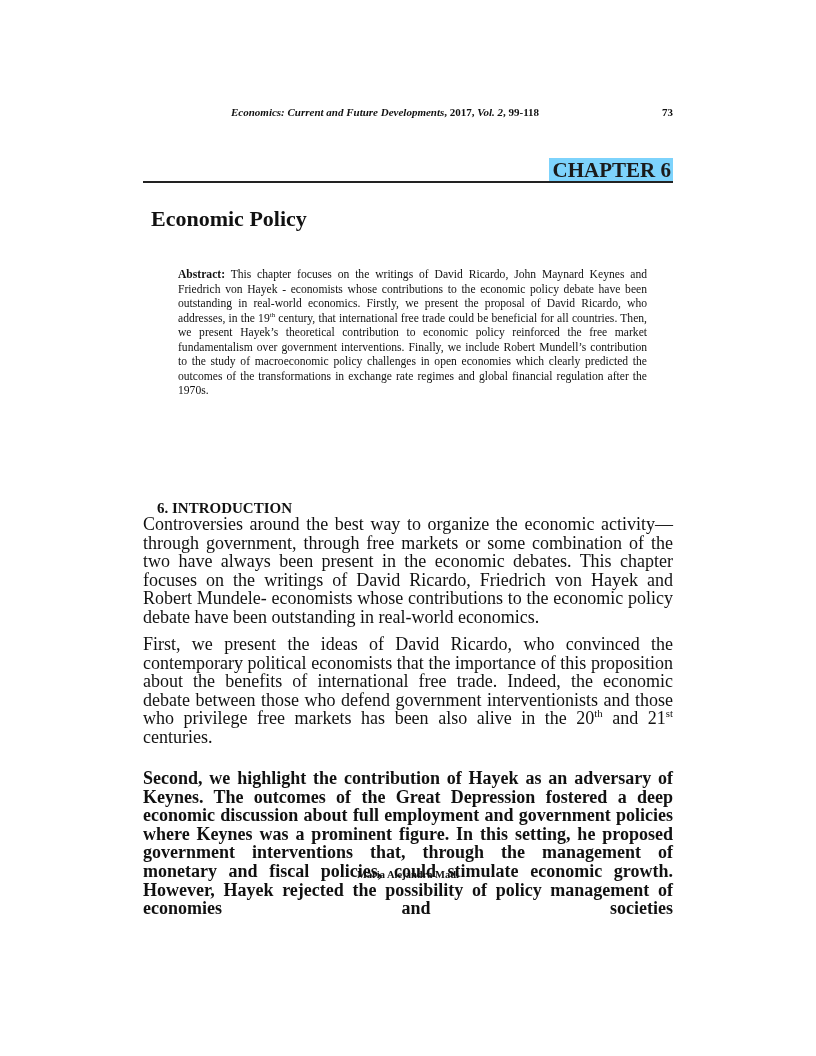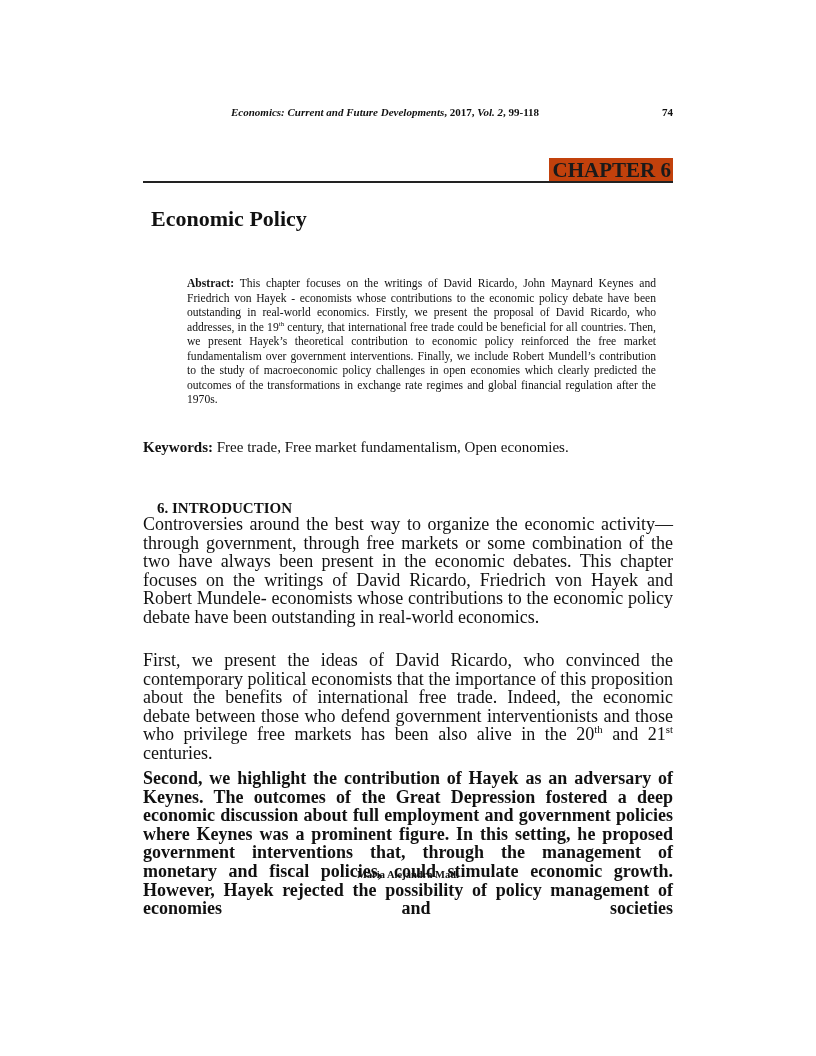--- a/index.html
+++ b/index.html
@@ -6,68 +6,67 @@
     body { width: 816px; height: 1056px; position: relative; overflow: hidden;
            font-family: "Liberation Serif", "DejaVu Serif", serif; color: #111; }
     .page { position: absolute; left: 0; top: 0; width: 816px; height: 1056px; }
 
     .running-head { position: absolute; left: 143px; top: 106px; width: 530px;
                     font-size: 11px; font-weight: bold; height: 14px; }
     .running-head .journal { position: absolute; left: 88px; top: 0; white-space: nowrap; }
     .running-head .page-num { position: absolute; right: 0; top: 0; }
     .running-head i { font-style: italic; }
 
-    .chapter-label { position: absolute; right: 143px; top: 158px; background: #c2410c;
+    .chapter-label { position: absolute; right: 143px; top: 158px; background: #7dd3fc;
                      font-size: 21px; font-weight: bold; padding: 1px 2px 0 4px; line-height: 22px;
                      color: #1a1a1a; }
     .chapter-rule { position: absolute; left: 143px; top: 181px; width: 530px; height: 1.5px;
                     background: #222; }
 
     .title { position: absolute; left: 143px; top: 198px; font-size: 22px; font-weight: bold;
              margin: 8px; line-height: 26px; }
 
     .abstract { position: absolute; left: 174px; top: 264px; width: 469px; font-size: 11.6px;
-                line-height: 14.5px; text-align: justify; margin: 13px; }
+                line-height: 14.5px; text-align: justify; margin: 4px; }
     .abstract b { font-weight: bold; }
     sup { font-size: 0.6em; line-height: 0; vertical-align: super; }
 
     .keywords { position: absolute; left: 143px; top: 438px; width: 530px; font-size: 15px;
                 margin: 0; line-height: 18px; }
     .keywords b { font-weight: bold; }
 
     .section-heading { position: absolute; left: 143px; top: 485px; font-size: 15px;
                        font-weight: bold; margin: 14px; line-height: 18px; }
 
     .body-para { position: absolute; left: 143px; width: 530px; font-size: 18px;
                  line-height: 18.6px; text-align: justify; margin: 0; }
     .p1 { top: 515px; }
-    .p2 { top: 651px; }
+    .p2 { top: 635px; }
     .p3 { top: 769px; text-align-last: justify; font-weight: bold; }
 
     .footer { position: absolute; left: 0; width: 816px; top: 869px; text-align: center;
               font-size: 10.5px; font-weight: bold; line-height: 12.5px; }
   </style>
 </head>
 <body>
 
 <div class="page">
 
   <div class="running-head">
     <span class="journal"><i>Economics: Current and Future Developments</i>, <span>2017</span>, <i>Vol. 2</i>, <span>99-118</span></span>
-    <span class="page-num">74</span>
+    <span class="page-num">73</span>
   </div>
 
   <div class="chapter-label">CHAPTER 6</div>
   <div class="chapter-rule"></div>
 
   <h1 class="title">Economic Policy</h1>
 
   <p class="abstract"><b>Abstract:</b><span> This chapter focuses on the writings of David Ricardo, John Maynard Keynes and Friedrich von Hayek - economists whose contributions to the economic policy debate have been outstanding in real-world economics. Firstly, we present the proposal of David Ricardo, who addresses, in the 19</span><sup>th</sup><span> century, that international free trade could be beneficial for all countries. Then, we present Hayek’s theoretical contribution to economic policy reinforced the free market fundamentalism over government interventions. Finally, we include Robert Mundell’s contribution to the study of macroeconomic policy challenges in open economies which clearly predicted the outcomes of the transformations in exchange rate regimes and global financial regulation after the 1970s.</span></p>
 
-  <p class="keywords"><b>Keywords:</b><span> Free trade, Free market fundamentalism, Open economies.</span></p>
 
   <h2 class="section-heading">6. INTRODUCTION</h2>
 
   <p class="body-para p1">Controversies around the best way to organize the economic activity—through government, through free markets or some combination of the two have always been present in the economic debates. This chapter focuses on the writings of David Ricardo, Friedrich von Hayek and Robert Mundele- economists whose contributions to the economic policy debate have been outstanding in real-world economics.</p>
 
   <p class="body-para p2"><span>First, we present the ideas of David Ricardo, who convinced the contemporary political economists that the importance of this proposition about the benefits of international free trade. Indeed, the economic debate between those who defend government interventionists and those who privilege free markets has been also alive in the 20</span><sup>th</sup><span> and 21</span><sup>st</sup><span> centuries.</span></p>
 
   <p class="body-para p3">Second, we highlight the contribution of Hayek as an adversary of Keynes. The outcomes of the Great Depression fostered a deep economic discussion about full employment and government policies where Keynes was a prominent figure. In this setting, he proposed government interventions that, through the management of monetary and fiscal policies, could stimulate economic growth. However, Hayek rejected the possibility of policy management of  economies  and  societies</p>
 
   <div class="footer">

